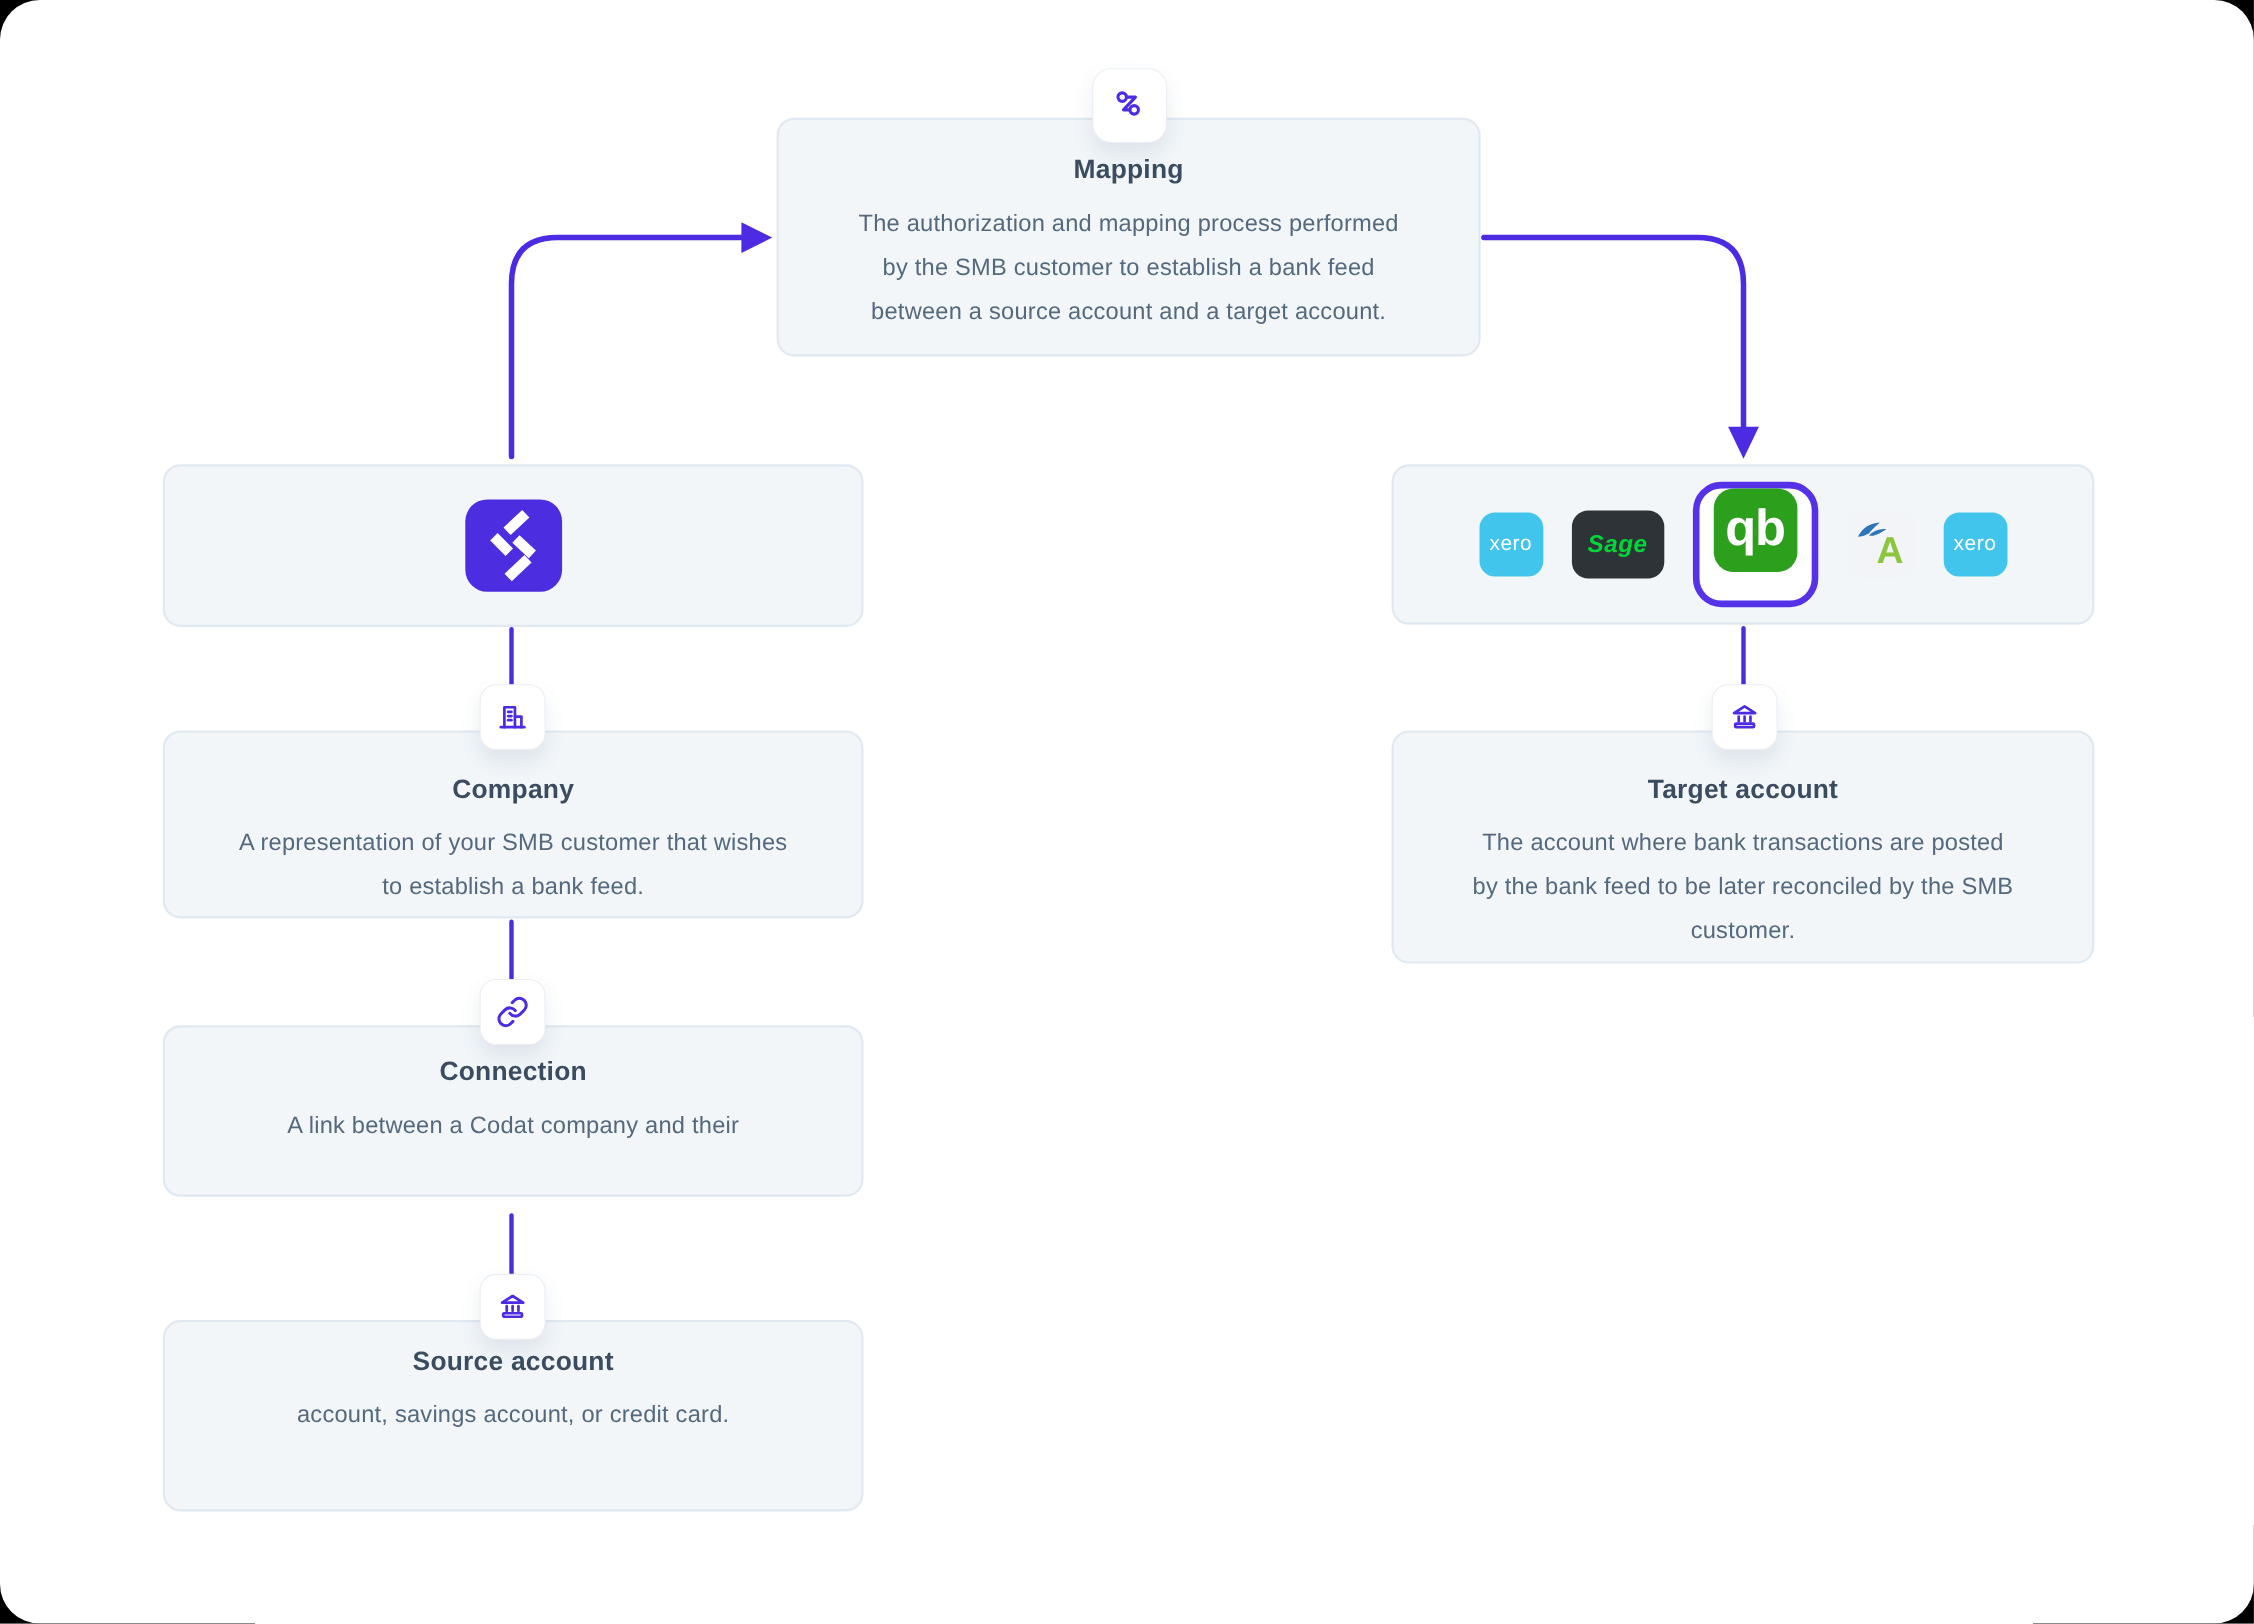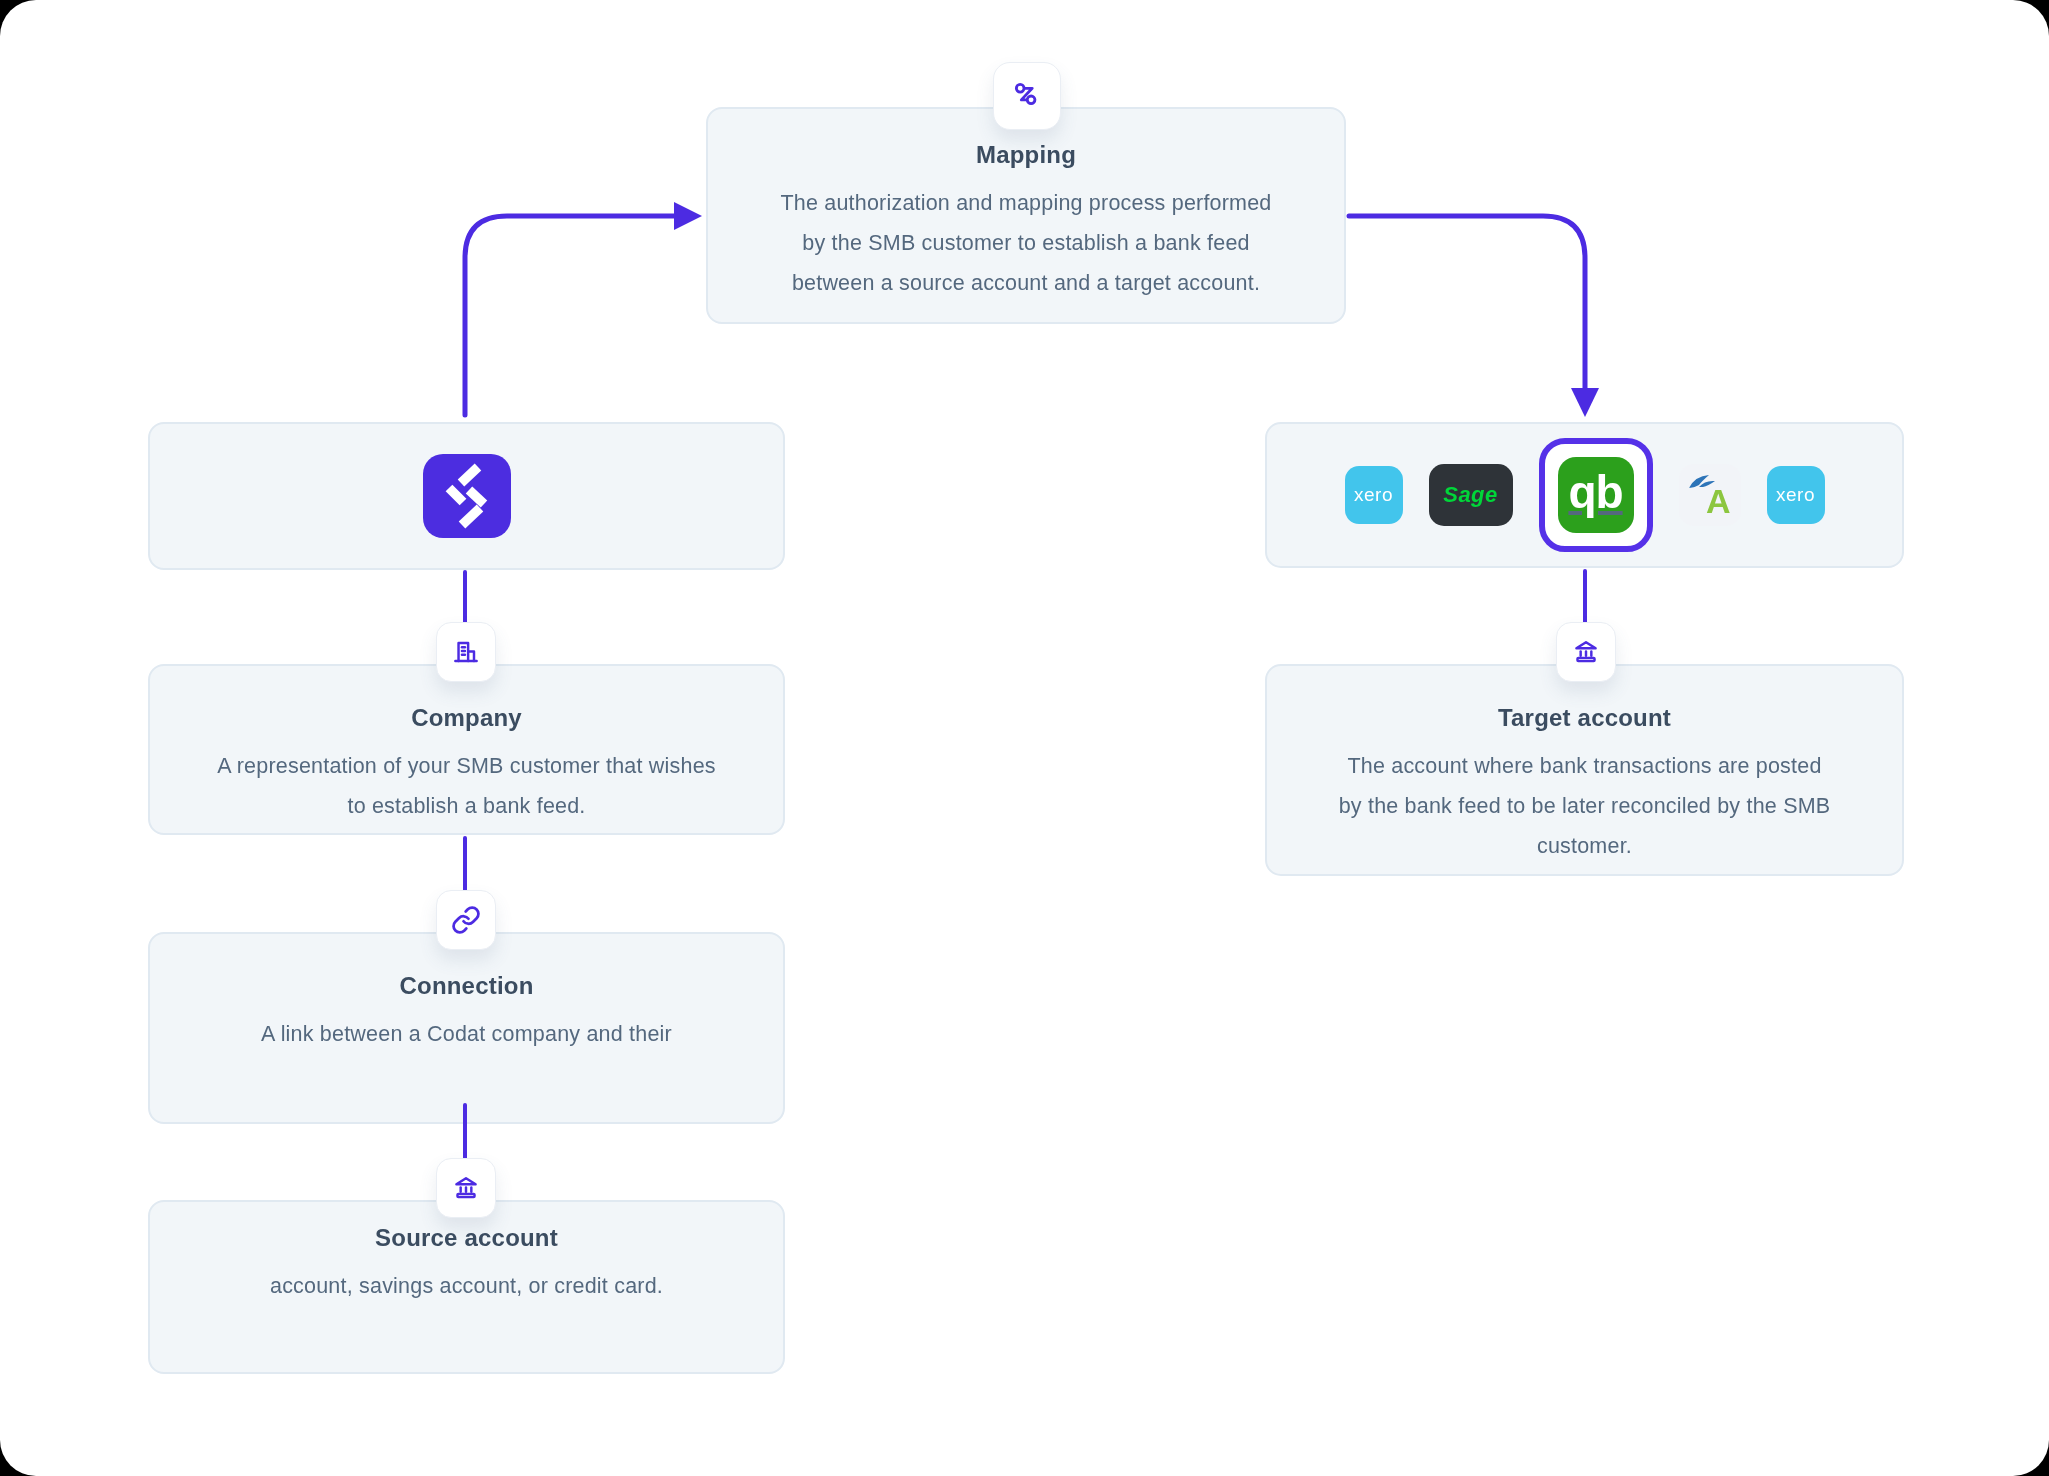--- a/index.html
+++ b/index.html
@@ -80,21 +80,21 @@
     width:58px;height:58px;border-radius:14px;background:#42C5EC;
     color:#fff;font-size:19px;font-weight:500;letter-spacing:.5px;
   }
   .tile-sage{
     width:84px;height:62px;border-radius:15px;background:#2E3338;
     color:#00D639;font-size:22px;font-weight:700;font-style:italic;letter-spacing:.5px;
   }
   .qb-ring{
     width:102px;height:102px;border-radius:26px;
     background:#ffffff;border:6px solid #5531E8;
-    display:flex;align-items:center;justify-content:center;text-decoration:underline;
+    display:flex;justify-content:center;
   }
   .tile-qb{
     width:76px;height:76px;border-radius:18px;background:#2CA01C;
     color:#fff;font-size:46px;font-weight:700;letter-spacing:-1px;
     padding-bottom:6px;
   }
   .tile-freeagent{
     width:62px;height:62px;border-radius:15px;background:#F2F4F8;
     position:relative;
   }
@@ -167,21 +167,21 @@
   </div>
 
   <div class="icon-badge" style="left:436px;top:890px;">
     <svg width="30" height="30" viewBox="0 0 24 24">
       <g stroke="#4C2BE2" stroke-width="2.2" fill="none" stroke-linecap="round" stroke-linejoin="round">
         <path d="M10 13a5 5 0 0 0 7.54.54l3-3a5 5 0 0 0-7.07-7.07l-1.72 1.71"></path>
         <path d="M14 11a5 5 0 0 0-7.54-.54l-3 3a5 5 0 0 0 7.07 7.07l1.71-1.71"></path>
       </g>
     </svg>
   </div>
-  <div class="card pad-card" style="left:148px;top:932px;width:637px;height:192px;padding-top:36px;">
+  <div class="card pad-card" style="left:148px;top:932px;width:637px;height:156px;padding-top:25px;">
     <div class="card-title">Connection</div>
     <div class="card-line">A link between a Codat company and their</div>
   </div>
 
   <div class="icon-badge" style="left:436px;top:1158px;">
     <svg width="32" height="32" viewBox="0 0 30 30">
       <g stroke="#4C2BE2" stroke-width="2.3" fill="none" stroke-linecap="round" stroke-linejoin="round">
         <path d="M 6 11.5 L 15 5.8 L 24 11.5 Z"></path>
         <path d="M 10 14.5 V 18.5"></path>
         <path d="M 15 14.5 V 18.5"></path>

